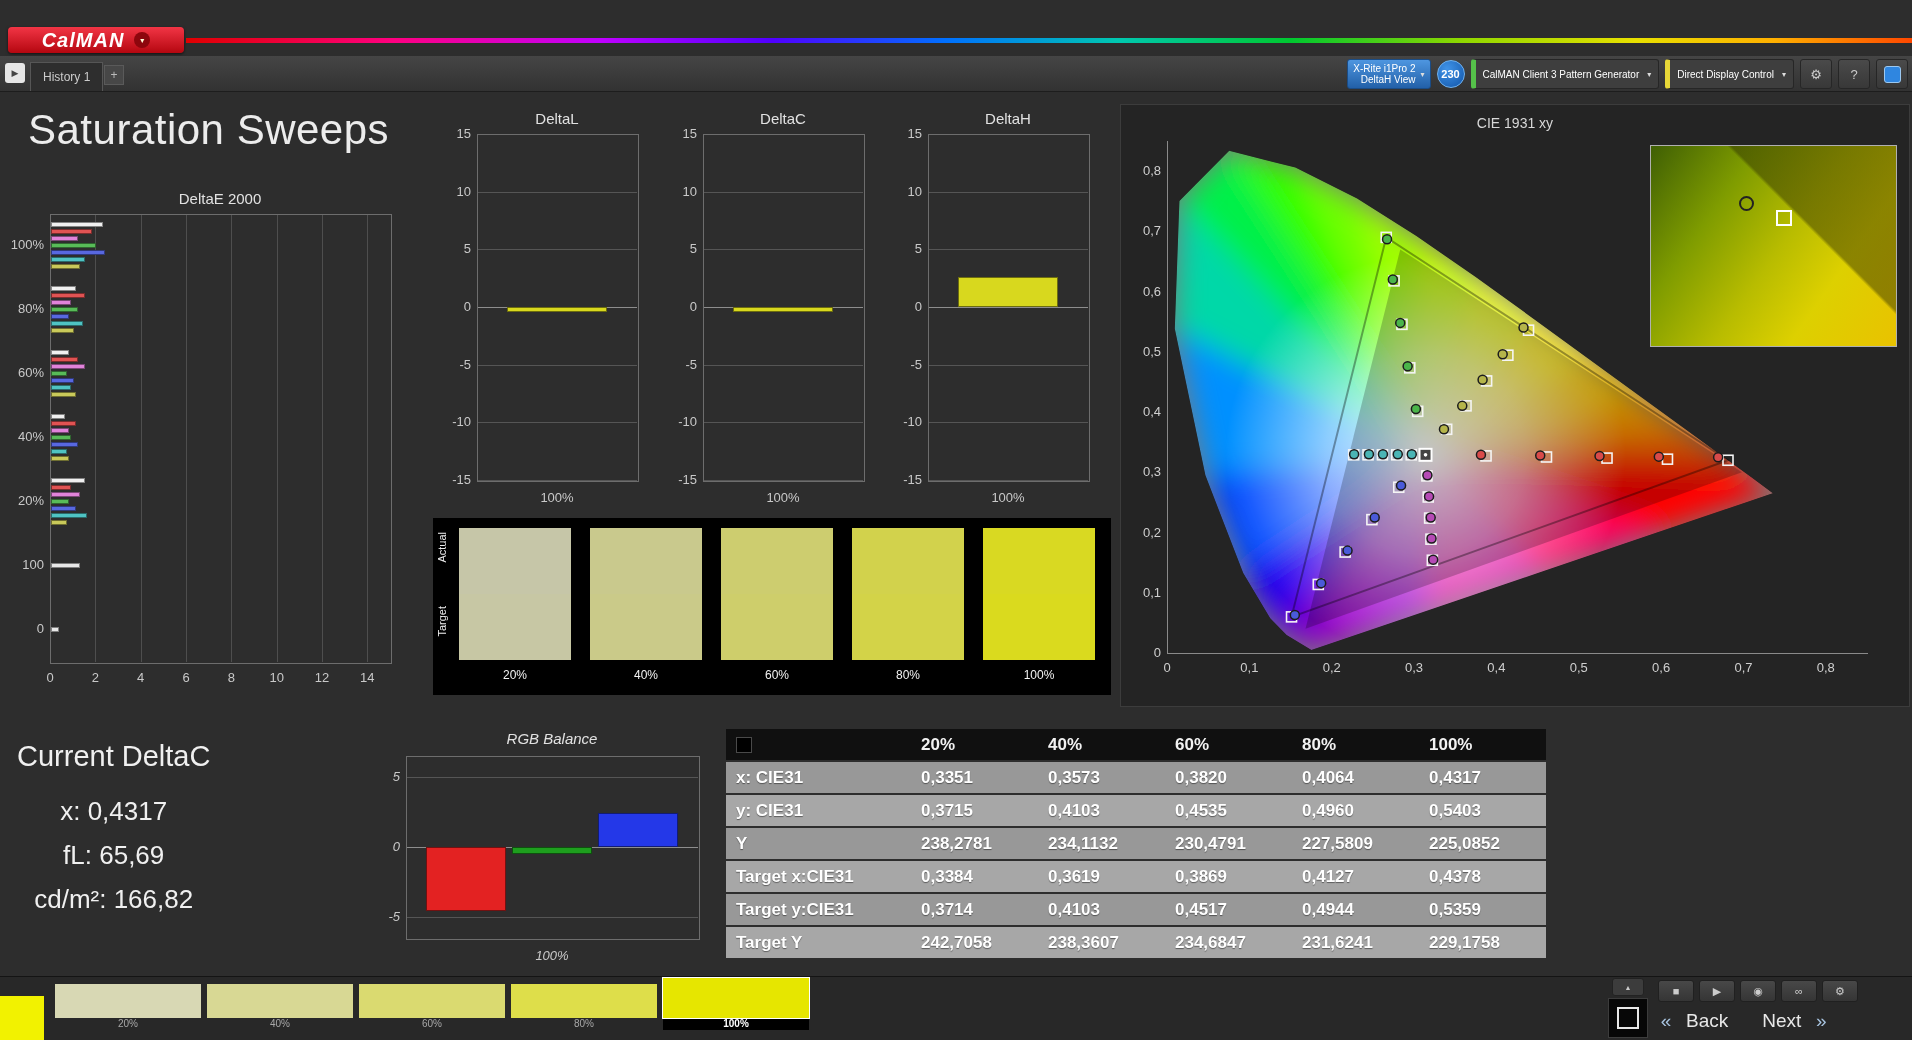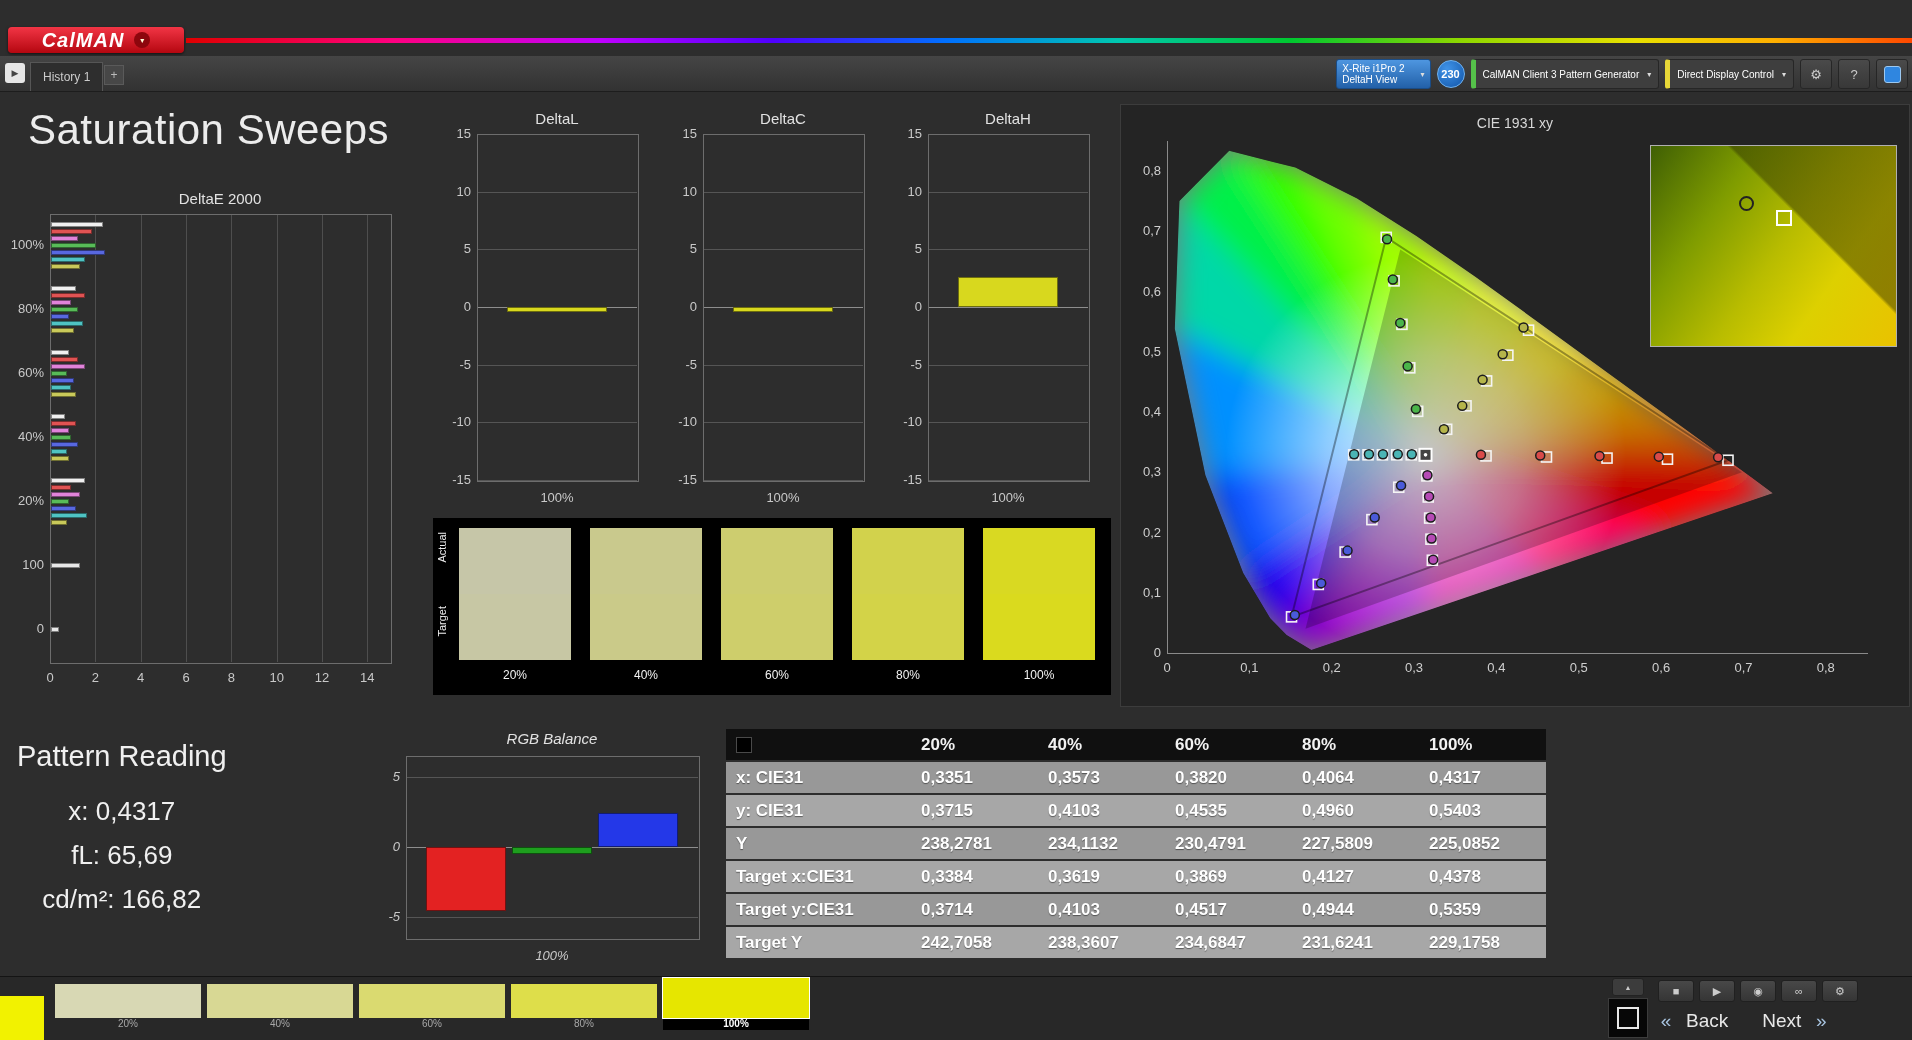--- a/index.html
+++ b/index.html
@@ -30,21 +30,21 @@
   .tabbar{position:absolute;top:56px;left:0;right:0;height:35px;background:linear-gradient(#454545,#323232);
           border-bottom:1px solid #1d1d1d;}
   .tab-expand{position:absolute;left:5px;top:7px;width:20px;height:20px;background:#e6e6e6;border-radius:3px;
               color:#444;font-size:9px;display:flex;align-items:center;justify-content:center;}
   .tab{position:absolute;left:30px;top:6px;height:24px;padding:2px 12px;background:#2e2e2e;
        border:1px solid #565656;border-bottom:none;color:#ccc;font-size:12px;display:flex;align-items:center;}
   .tab-add{position:absolute;left:104px;top:9px;width:18px;height:18px;background:#474747;border:1px solid #5a5a5a;
            color:#bbb;font-size:12px;display:flex;align-items:center;justify-content:center;}
   .devices{position:absolute;right:4px;top:3px;display:flex;align-items:center;gap:6px;}
   .dev-btn{height:28px;display:flex;align-items:center;border-radius:3px;font-size:10px;color:#fff;}
-  .meter-btn{background:linear-gradient(#4e96e0,#2260a8);border:1px solid #1a4c86;padding:0 5px;gap:16px;}
+  .meter-btn{background:linear-gradient(#4e96e0,#2260a8);border:1px solid #1a4c86;padding:0 5px;gap:5px;text-align:right;}
   .meter-lines{display:flex;flex-direction:column;line-height:11px;font-size:10px;}
   .badge{width:28px;height:28px;border-radius:50%;background:radial-gradient(circle at 35% 30%,#3f93e8,#1255a8);
          border:1px solid #6fb2f0;color:#fff;font-size:11px;font-weight:bold;
          display:flex;align-items:center;justify-content:center;box-sizing:border-box;}
   .src-btn{background:#3e3e3e;border:1px solid #262626;border-left:5px solid #55c24a;padding:0 7px;gap:8px;}
   .disp-btn{background:#3e3e3e;border:1px solid #262626;border-left:5px solid #e8d838;padding:0 7px;gap:8px;}
   .caret{font-size:8px;color:#ddd;}
   .icon-btn{width:30px;height:28px;background:linear-gradient(#4a4a4a,#383838);border:1px solid #262626;
             border-radius:3px;color:#ccc;font-size:13px;display:flex;align-items:center;justify-content:center;}
   .blue-tile{width:15px;height:15px;background:#2f86e0;border:1px solid #9cc8f0;border-radius:3px;}
@@ -462,21 +462,21 @@
       <div class="cie-tick-y" style="left: 2px; top: 419.529px;">0,2</div>
       <div class="cie-tick-y" style="left: 2px; top: 359.294px;">0,3</div>
       <div class="cie-tick-y" style="left: 2px; top: 299.059px;">0,4</div>
       <div class="cie-tick-y" style="left: 2px; top: 238.824px;">0,5</div>
       <div class="cie-tick-y" style="left: 2px; top: 178.588px;">0,6</div>
       <div class="cie-tick-y" style="left: 2px; top: 118.353px;">0,7</div>
       <div class="cie-tick-y" style="left: 2px; top: 58.1176px;">0,8</div>
     </div>
 
   <div class="current-reading">
-    <div class="cr-title">Pattern Reading</div>
+    <div class="cr-title">Current DeltaC</div>
     <div class="cr-line">x: 0,4317</div>
     <div class="cr-line">fL: 65,69</div>
     <div class="cr-line">cd/m²: 166,82</div>
   </div>
 
   <div class="chart" id="rgb-chart">
     <div class="chart-title" style="left:44px;top:2px;width:292px;">RGB Balance</div>
   <div class="hgrid" style="left: 44px; top: 49px; width: 292px;"></div>
       <div class="axis-label" style="left: 0px; top: 41px; width: 38px; text-align: right;">5</div>
       <div class="hgrid zero" style="left: 44px; top: 119px; width: 292px;"></div>

